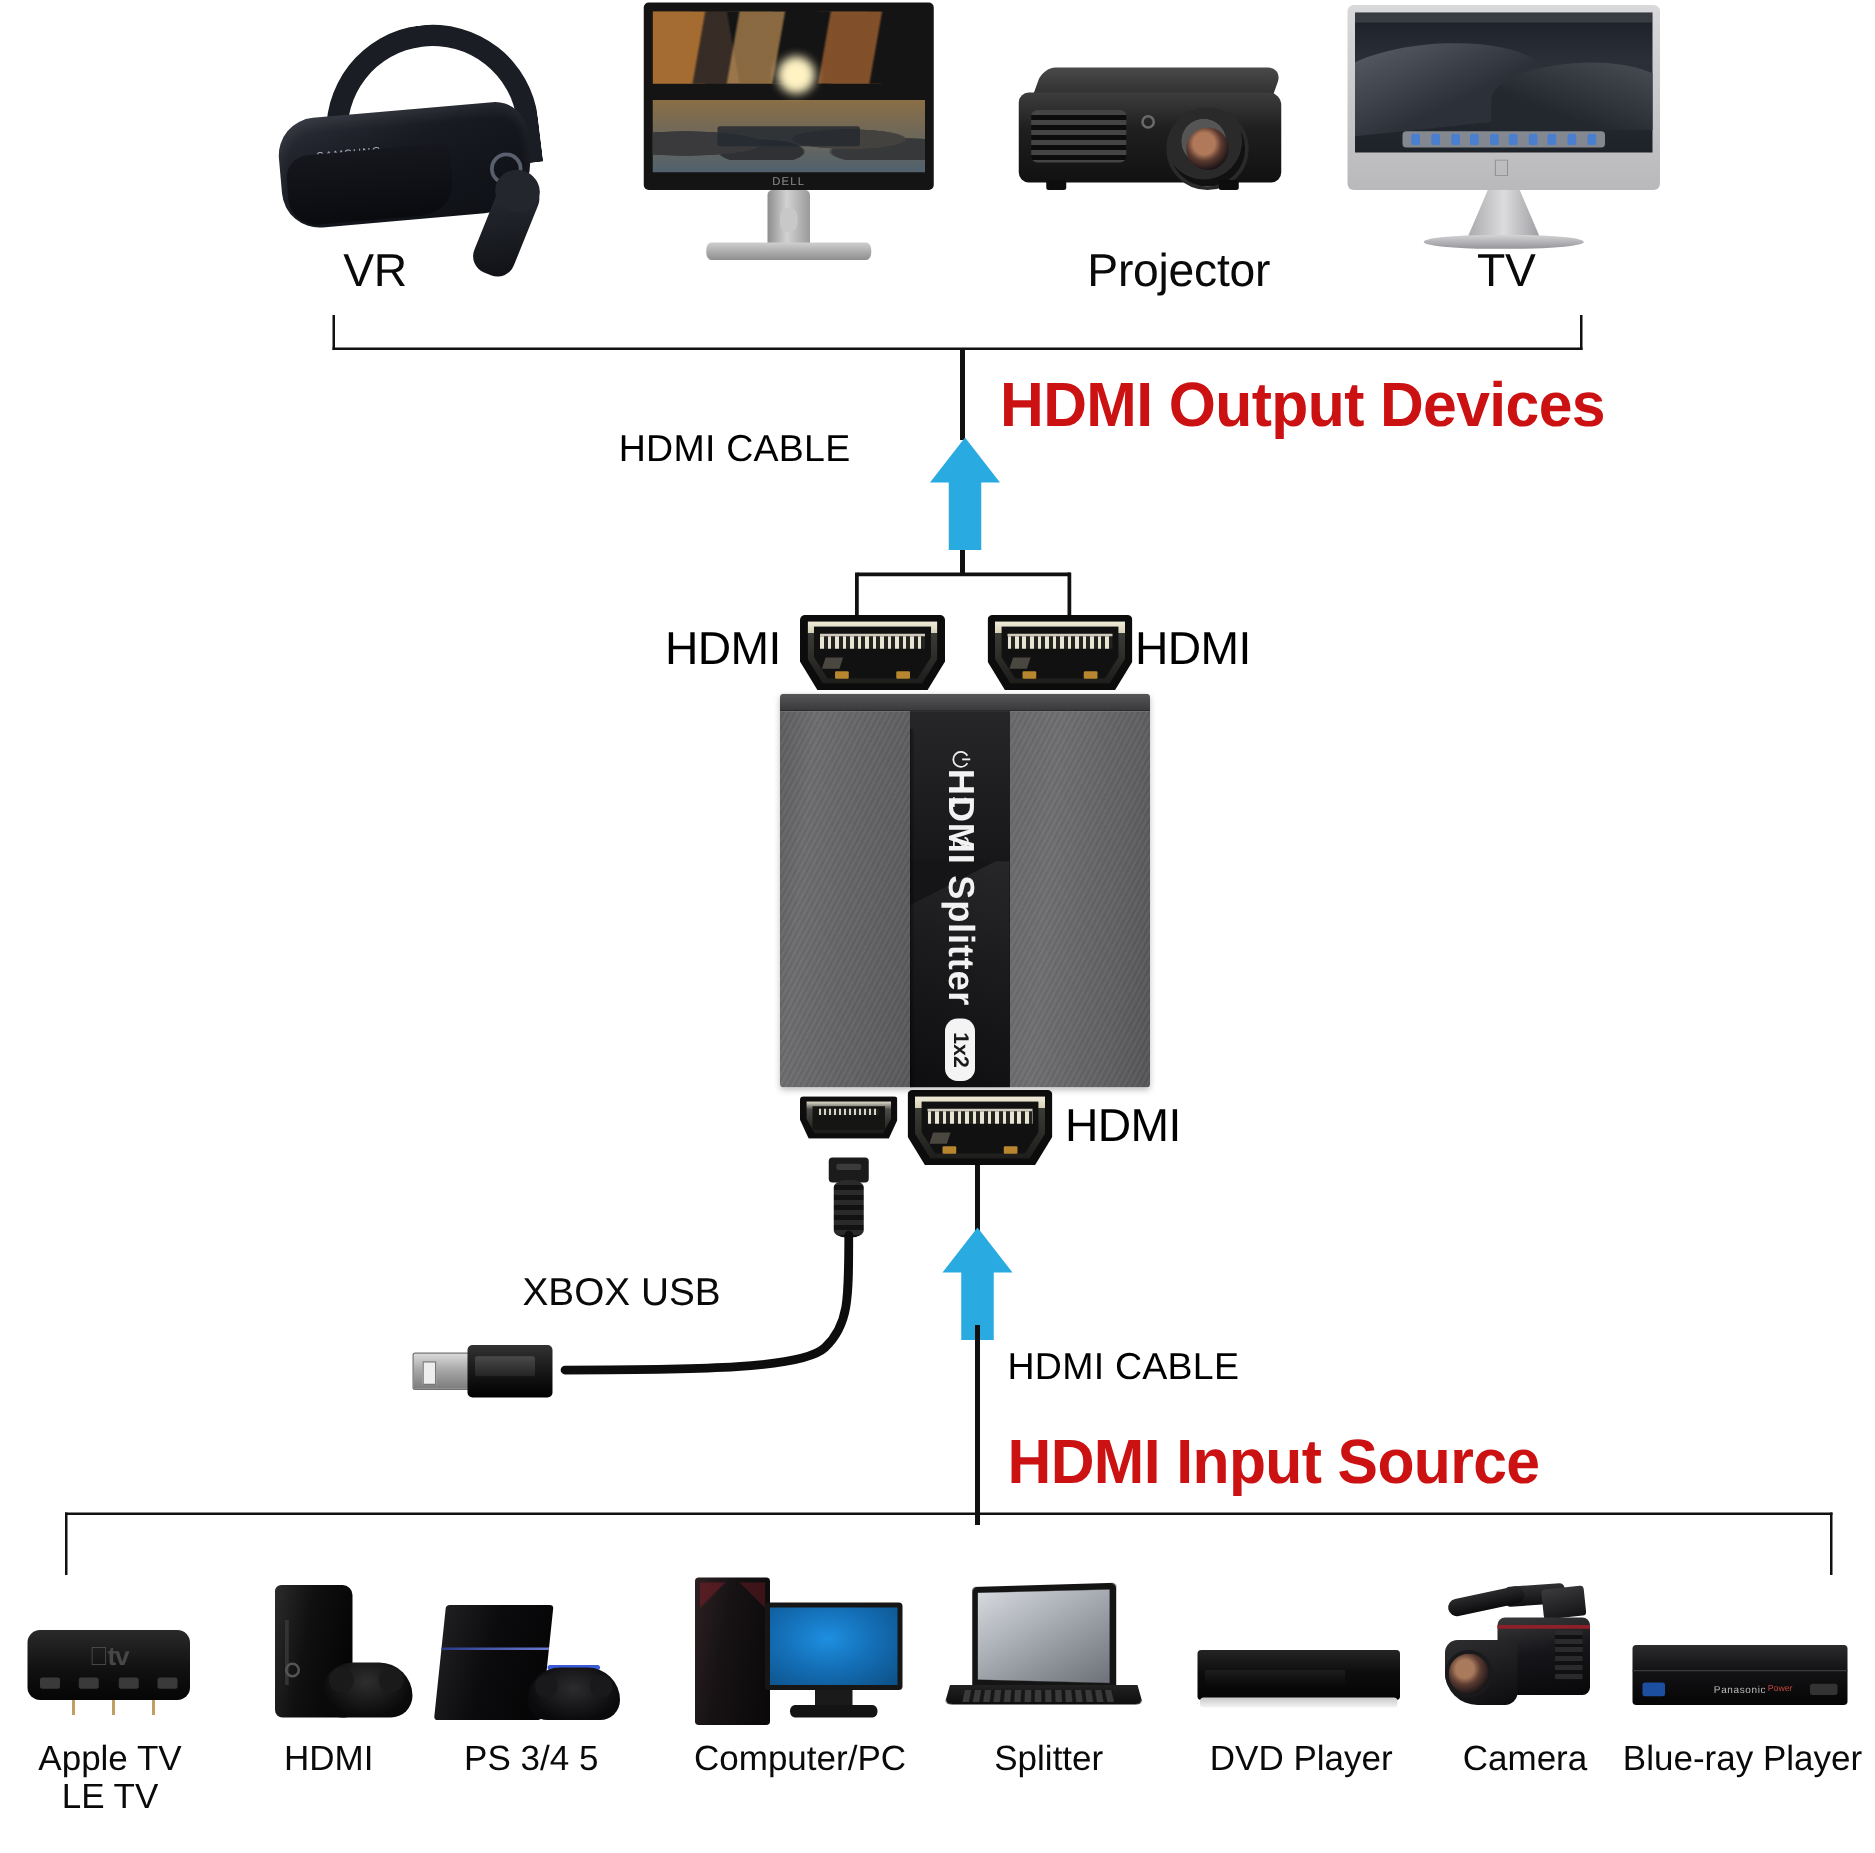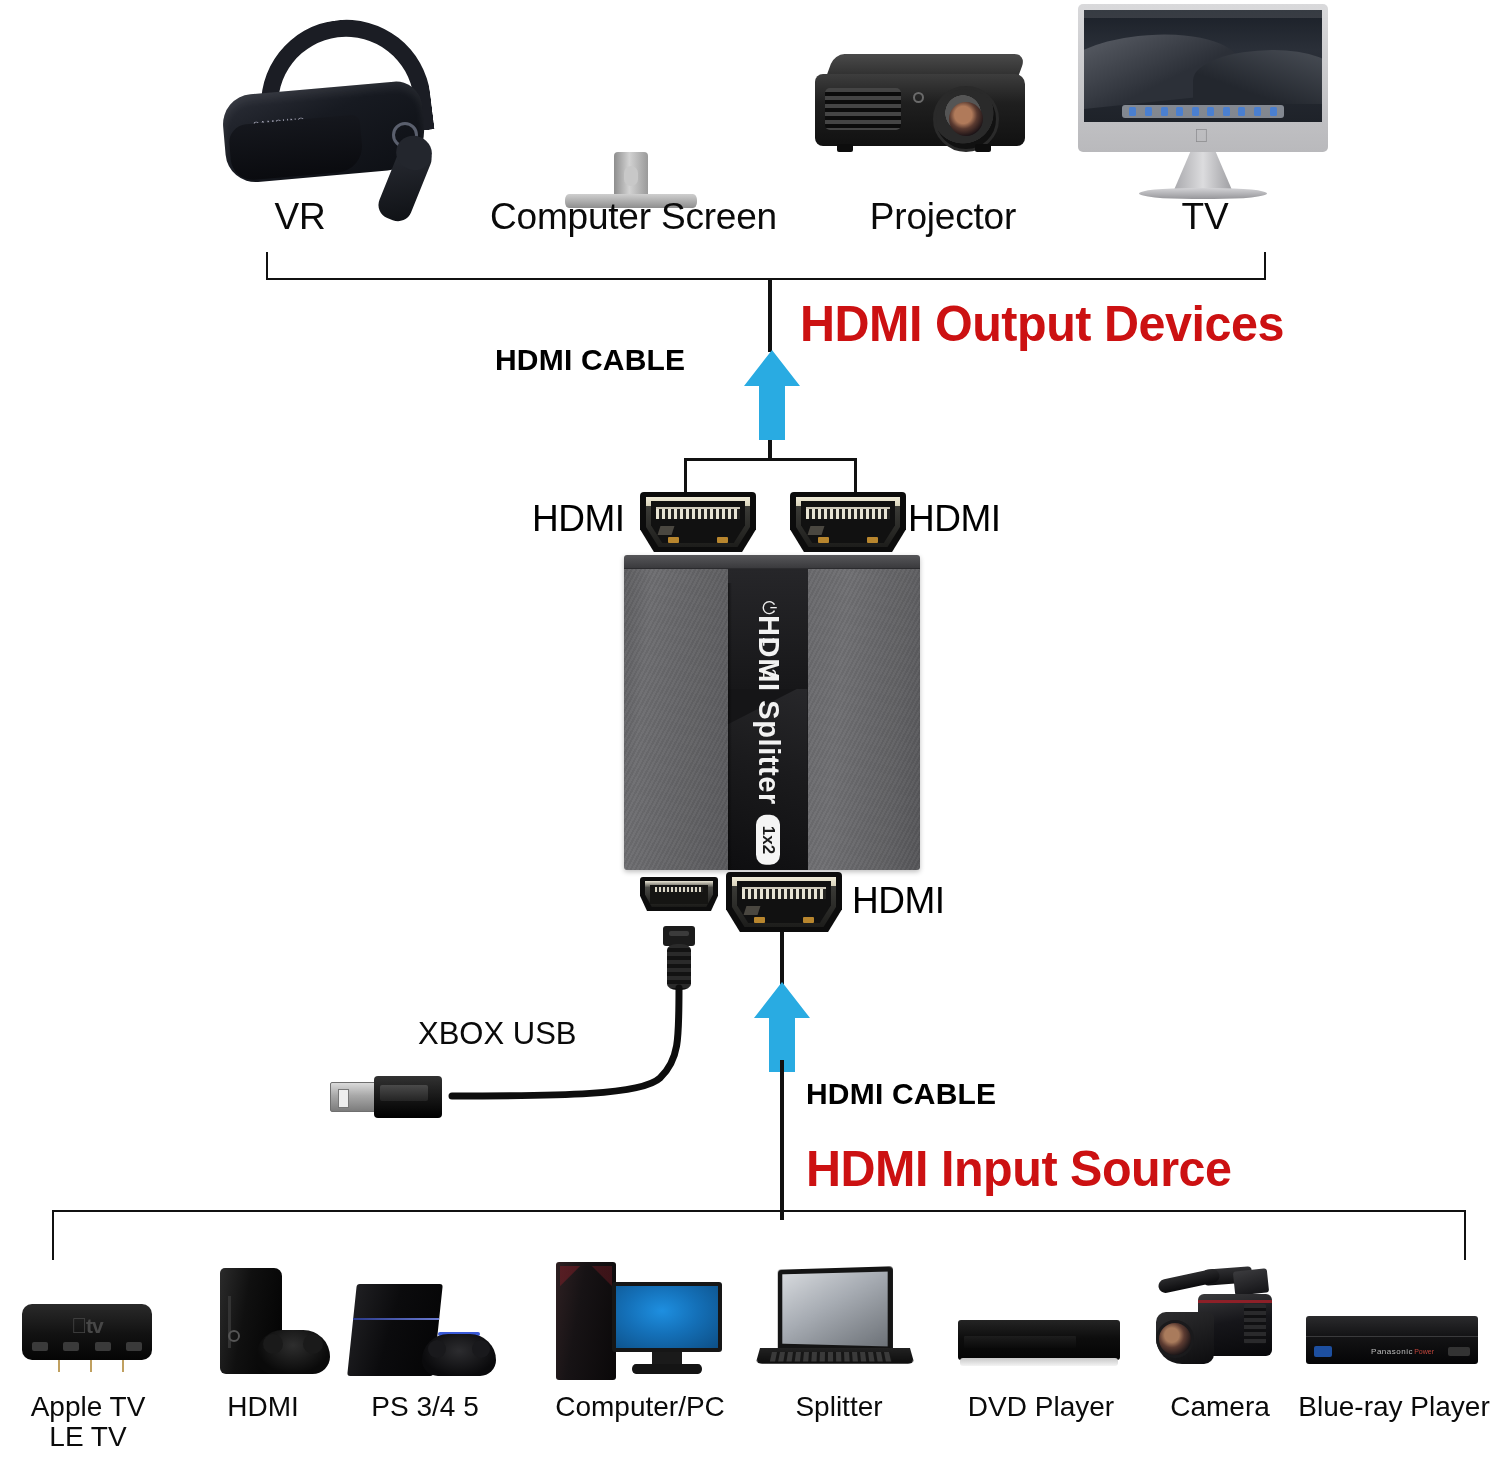--- a/index.html
+++ b/index.html
@@ -38,21 +38,21 @@
   .port-label {
     position:absolute;
     font-size:37px;
     color:#000;
     white-space:nowrap;
     letter-spacing:-0.5px;
   }
   .cable-label {
     position:absolute;
     font-size:30px;
-    font-weight:bold;
+    font-weight:normal;
     color:#000;
     white-space:nowrap;
     letter-spacing:0.2px;
   }
   .big-red {
     position:absolute;
     font-size:50px;
     font-weight:bold;
     color:#CC1112;
     white-space:nowrap;
@@ -684,20 +684,30 @@
   <div class="vr abs" style="left:210px; top:10px; width:240px; height:215px;">
     <div class="strap"></div>
     <div class="goggle"></div>
     <div class="facepad"></div>
     <div class="lensring"></div>
     <div class="ctrl-body"></div>
     <div class="ctrl-pad"></div>
   </div>
 
   <div class="mon abs" style="left:515px; top:2px; width:232px; height:208px;">
+    <div class="bez">
+      <div class="scr">
+        <div class="clouds"></div>
+        <div class="sun"></div>
+        <div class="water"></div>
+        <div class="rocks"></div>
+        <div class="taskbar"></div>
+      </div>
+      <div class="dellmark">DELL</div>
+    </div>
     <div class="neck"></div>
     <div class="base"></div>
   </div>
 
   <div class="proj abs" style="left:815px; top:52px; width:215px; height:105px;">
     <div class="topface"></div>
     <div class="body"></div>
     <div class="vent"></div>
     <div class="lens-out"></div>
     <div class="lens-in"></div>
@@ -725,21 +735,20 @@
             <i></i>
           </div>
       </div>
       <div class="chinlogo"></div>
     </div>
     <div class="stand"></div>
     <div class="stand-base"></div>
   </div>
 
   <div class="dev-label" style="left:185px; top:196px; width:230px;">VR</div>
-  <div class="dev-label" style="left:490px; top:196px; width:282px;">Computer Screen</div>
   <div class="dev-label" style="left:1090px; top:196px; width:230px;">TV</div>
   <div class="dev-label" style="left:828px; top:196px; width:230px;">Projector</div>
 
   <div class="bracket" style="left:266px; top:252px; width:1000px; height:28px;"></div>
 
   <div class="vline" style="left:768px; top:280px; height:72px;"></div>
 
   <svg class="arrow-up" style="left:742px; top:348px;" width="60" height="92" viewBox="0 0 60 92">
     <polygon points="30,2 58,38 43,38 43,92 17,92 17,38 2,38" fill="#29ABE2"></polygon>
   </svg>

